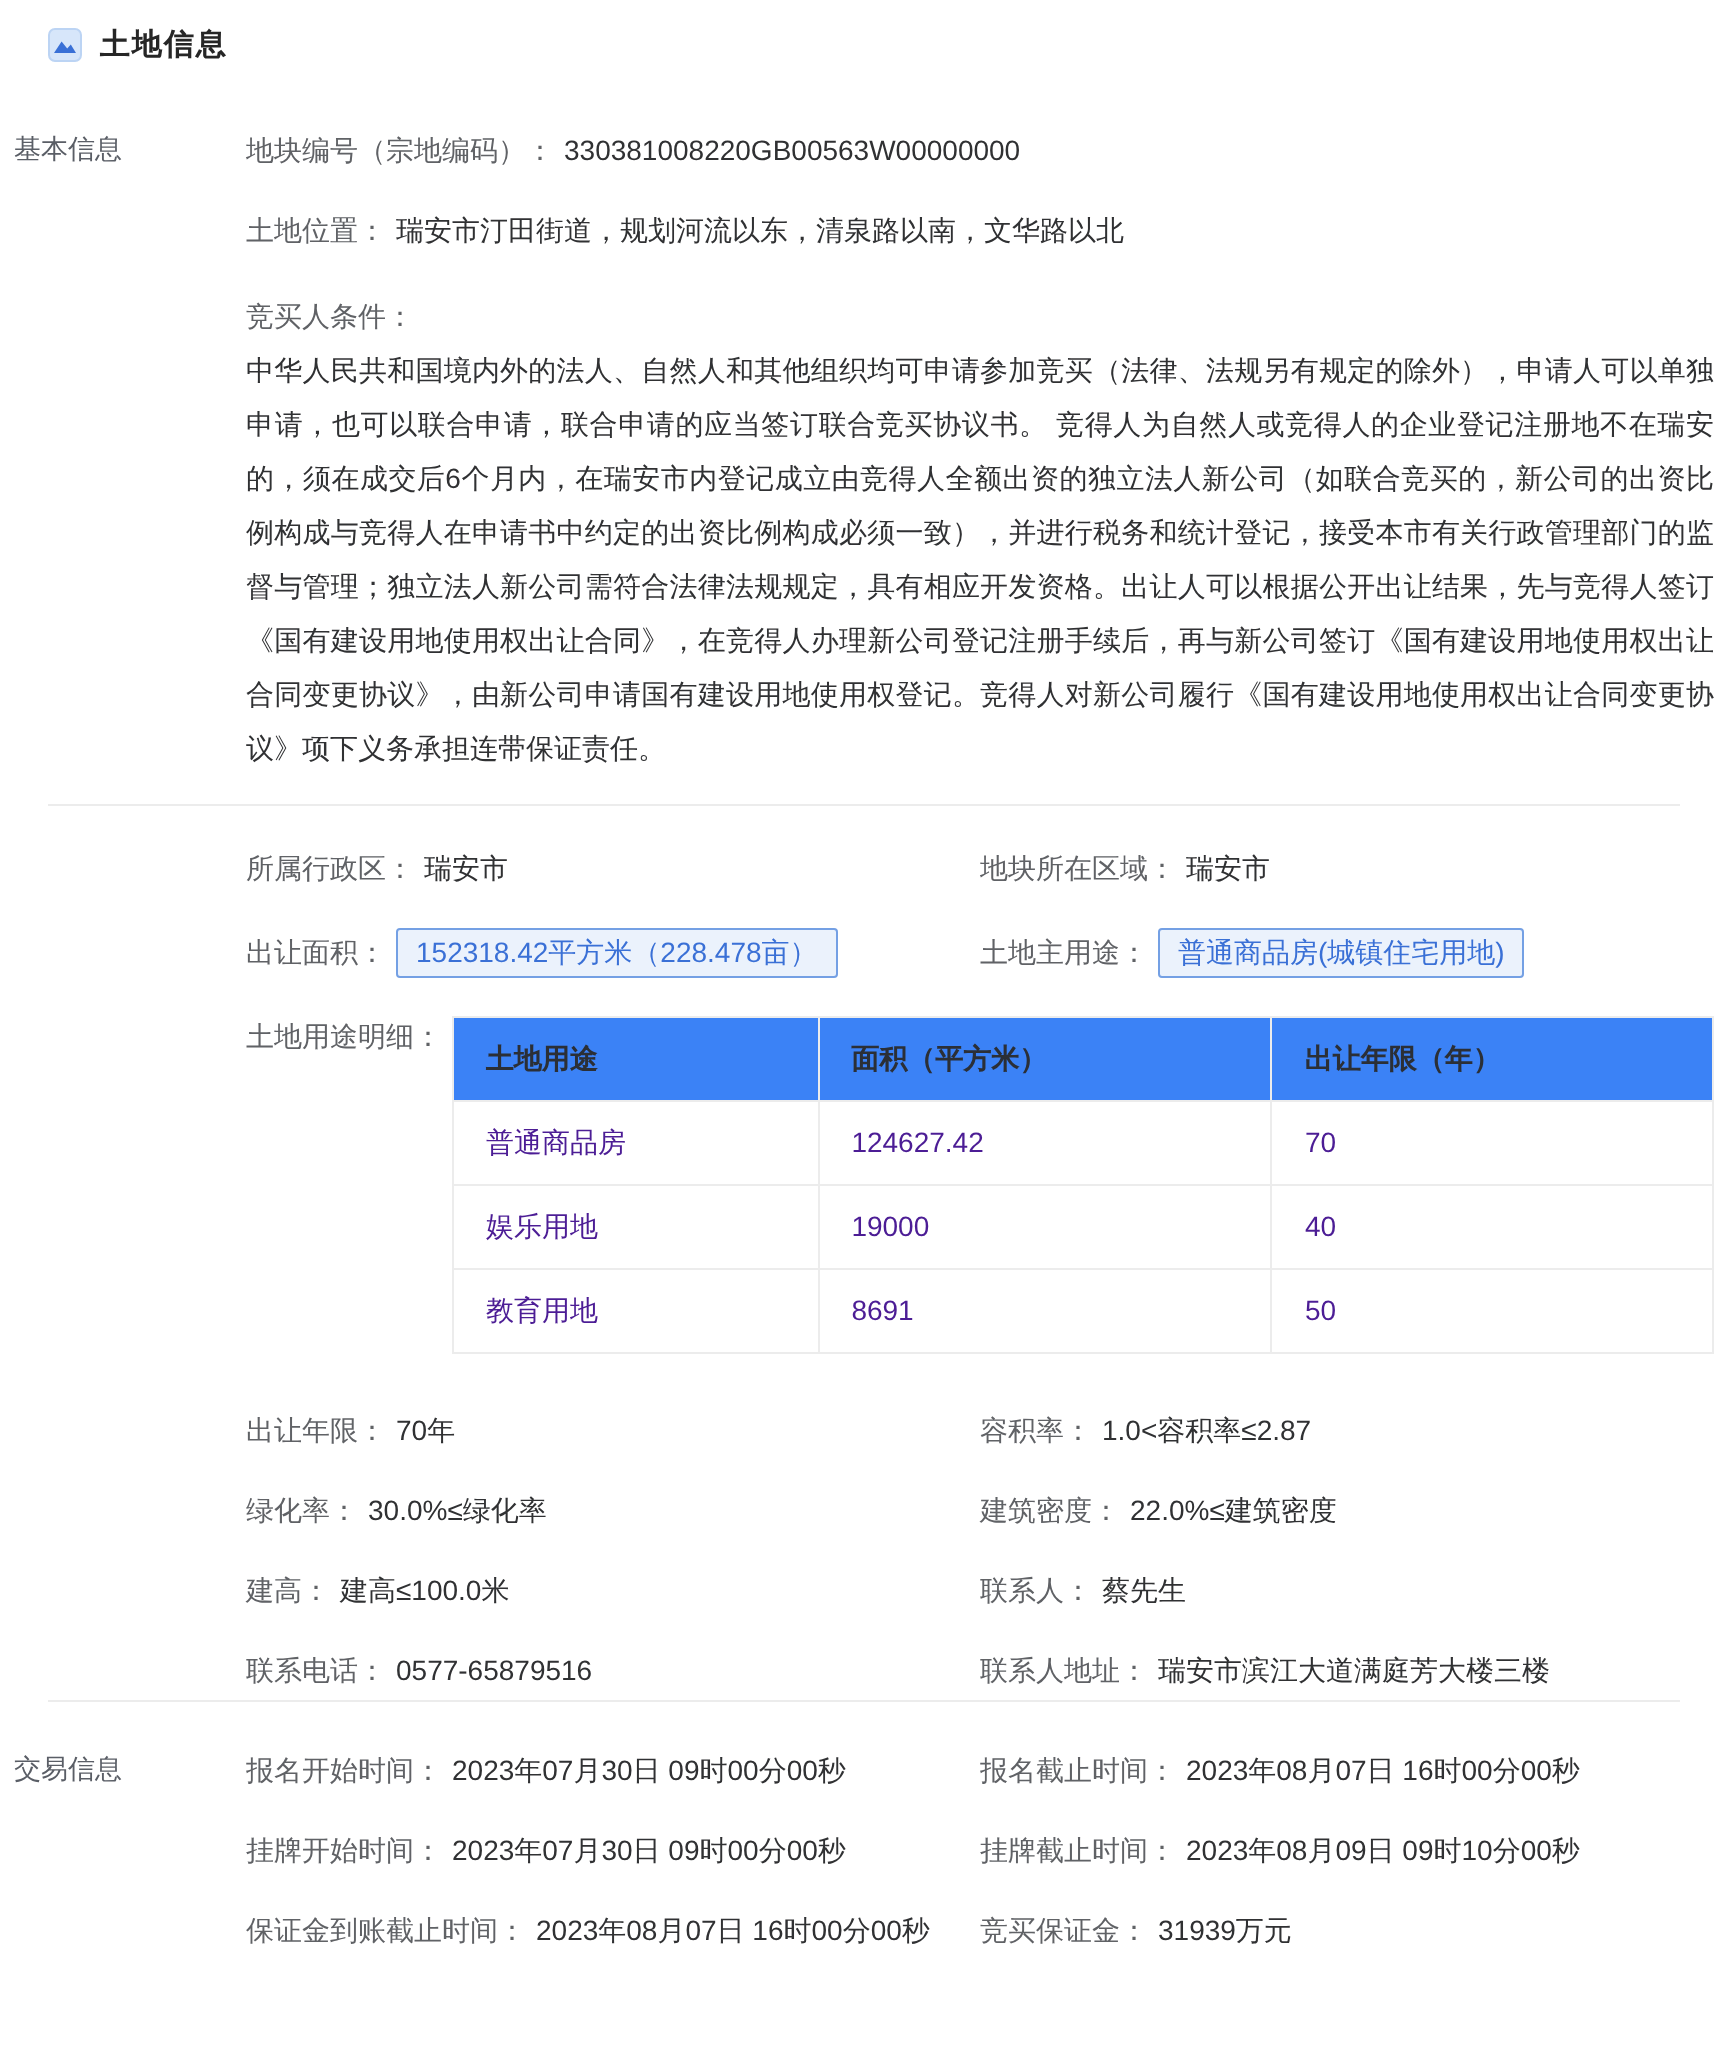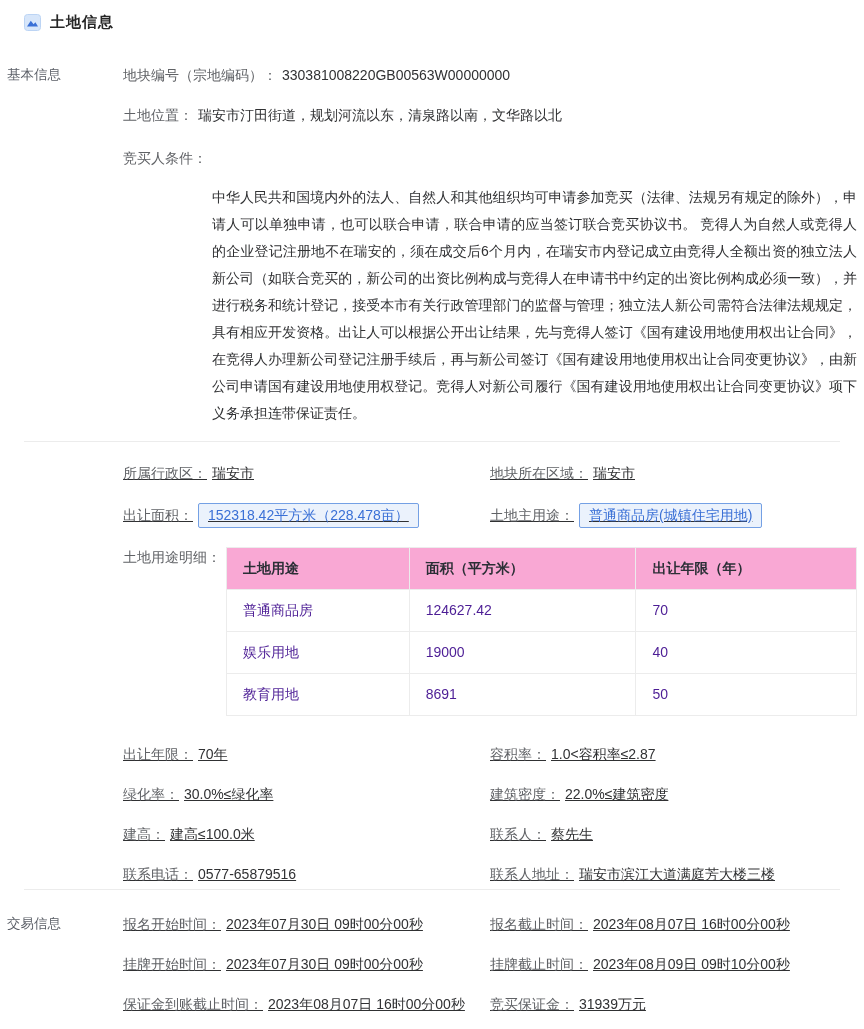--- a/index.html
+++ b/index.html
@@ -22,40 +22,40 @@
   }
   .content { flex: 1; min-width: 0; }
 
   .sec-basic-1 { margin-top: 33px; }
   .sec-basic-2 { margin-top: 21px; }
   .sec-trans  { margin-top: 24px; }
 
   .frow { display: flex; margin-bottom: 19px; font-size: 14px; line-height: 21px; }
   .flabel { color: #606266; white-space: nowrap; margin-right: 5px; flex: none; }
   .fvalue { color: #303133; }
-  .para-row { margin-bottom: 14px; }
+  .para-row { margin-bottom: 14px; flex-direction: column; }
   .para-row .flabel { line-height: 27px; }
-  .para { line-height: 27px; text-align: justify; margin-top: 39px; }
+  .para { line-height: 27px; text-align: justify; }
 
   .pair { display: flex; margin-bottom: 19px; font-size: 14px; line-height: 21px; }
-  .pcell { width: 50%; display: flex; align-items: center; min-width: 0; text-decoration: underline; }
+  .pcell { width: 50%; display: flex; align-items: center; min-width: 0; }
 
   .badge {
     display: inline-block; padding: 2px 9px; border-radius: 2px;
     font-size: 14px; line-height: 19px; white-space: nowrap; text-align: right;
   }
   .badge-blue { color: #3a70d6; background: #ebf2fc; border: 1px solid #74a0e4; }
 
   .table-row { margin-bottom: 28px; align-items: flex-start; }
   .use-table { flex: 1; border-collapse: collapse; table-layout: fixed; }
   .use-table th, .use-table td {
     border: 1px solid #ececec; padding: 10px 16px;
     font-size: 14px; text-align: left; color: #4c1d95;
   }
-  .use-table th { background: #f9a8d4; font-weight: bold; color: #2b2f36; }
+  .use-table th { background: #3b82f6; font-weight: bold; color: #2b2f36; }
   .col-use { width: 29%; } .col-area { width: 36%; } .col-years { width: 35%; }
 
   .divider { height: 1px; background: #ececec; margin: 0 24px; }
   .mb-last { margin-bottom: 4px; }
 </style>
 </head>
 <body>
 
 <div class="header">
   <span class="hicon">

